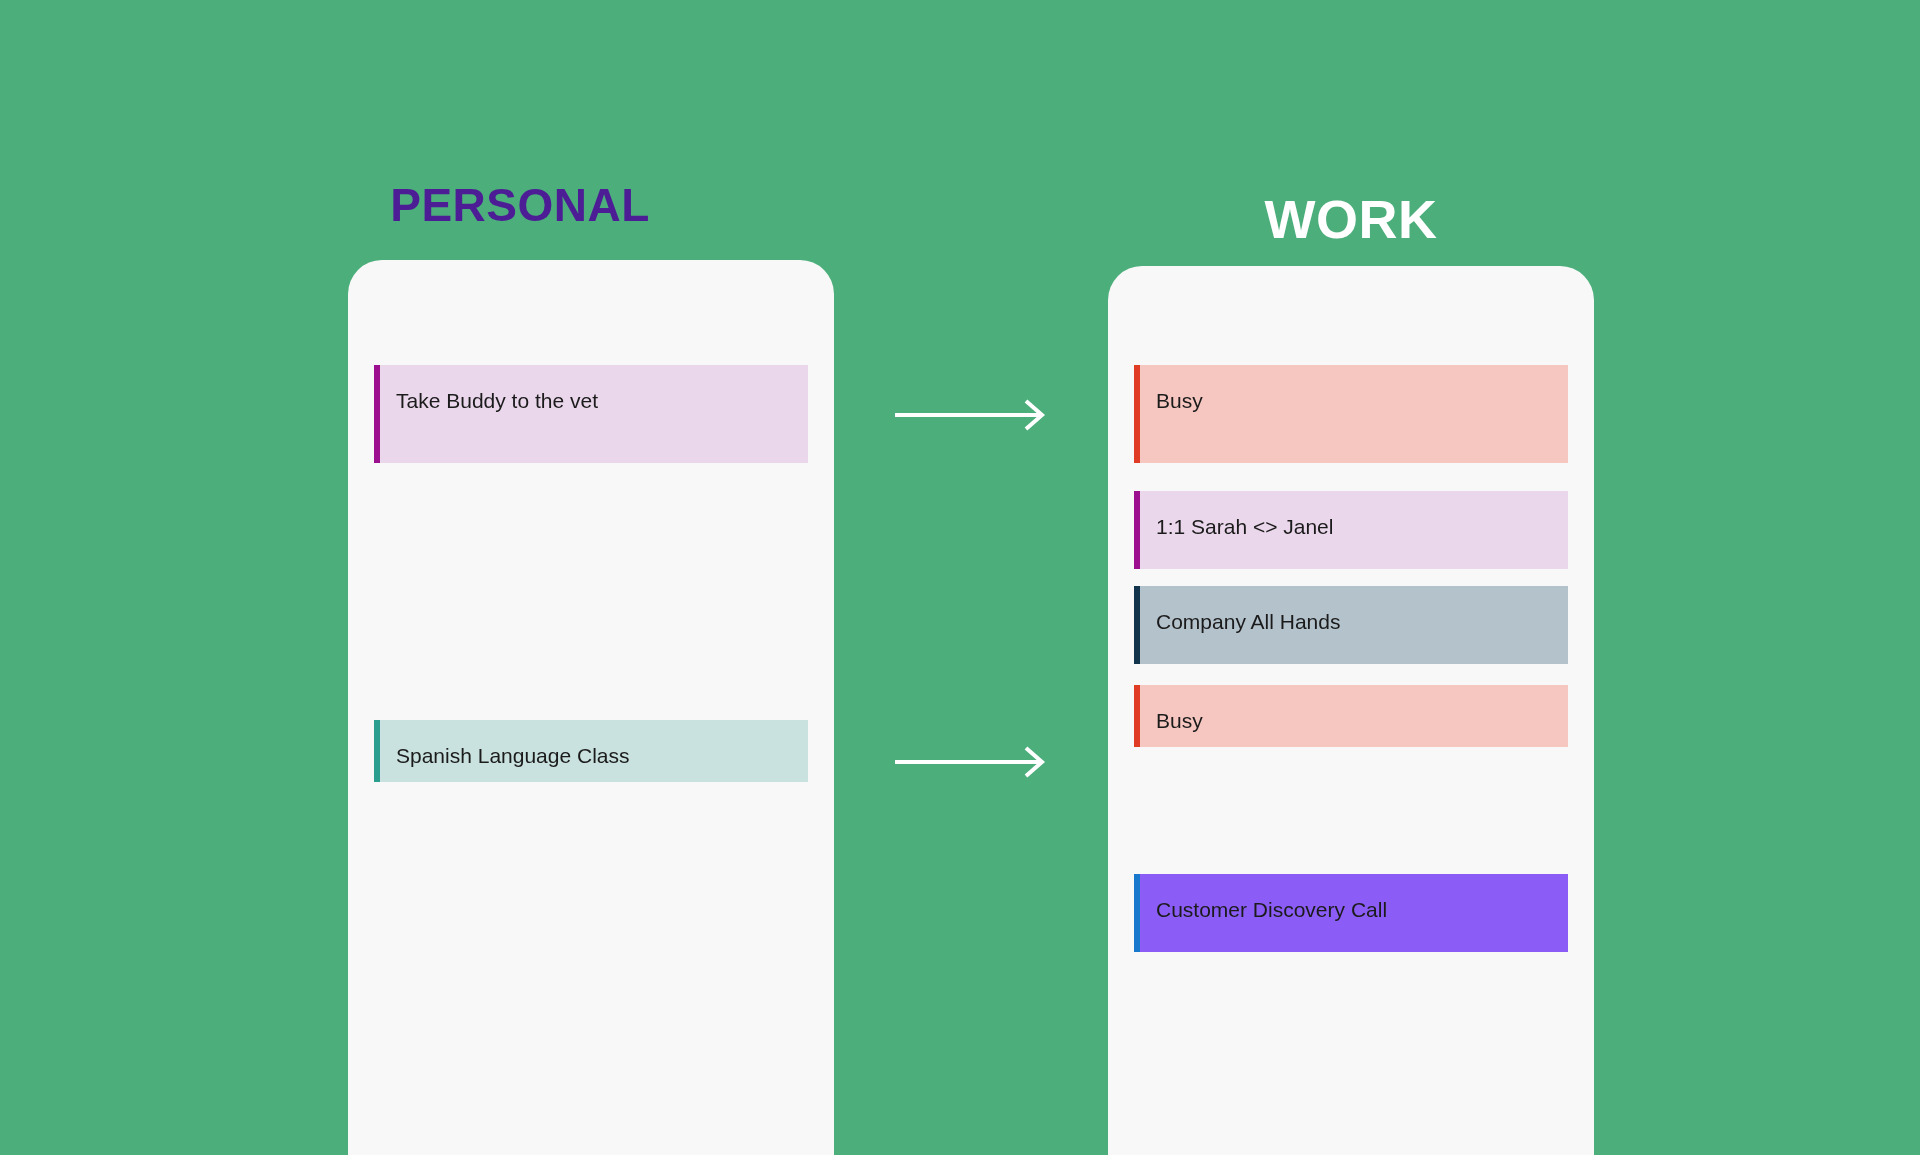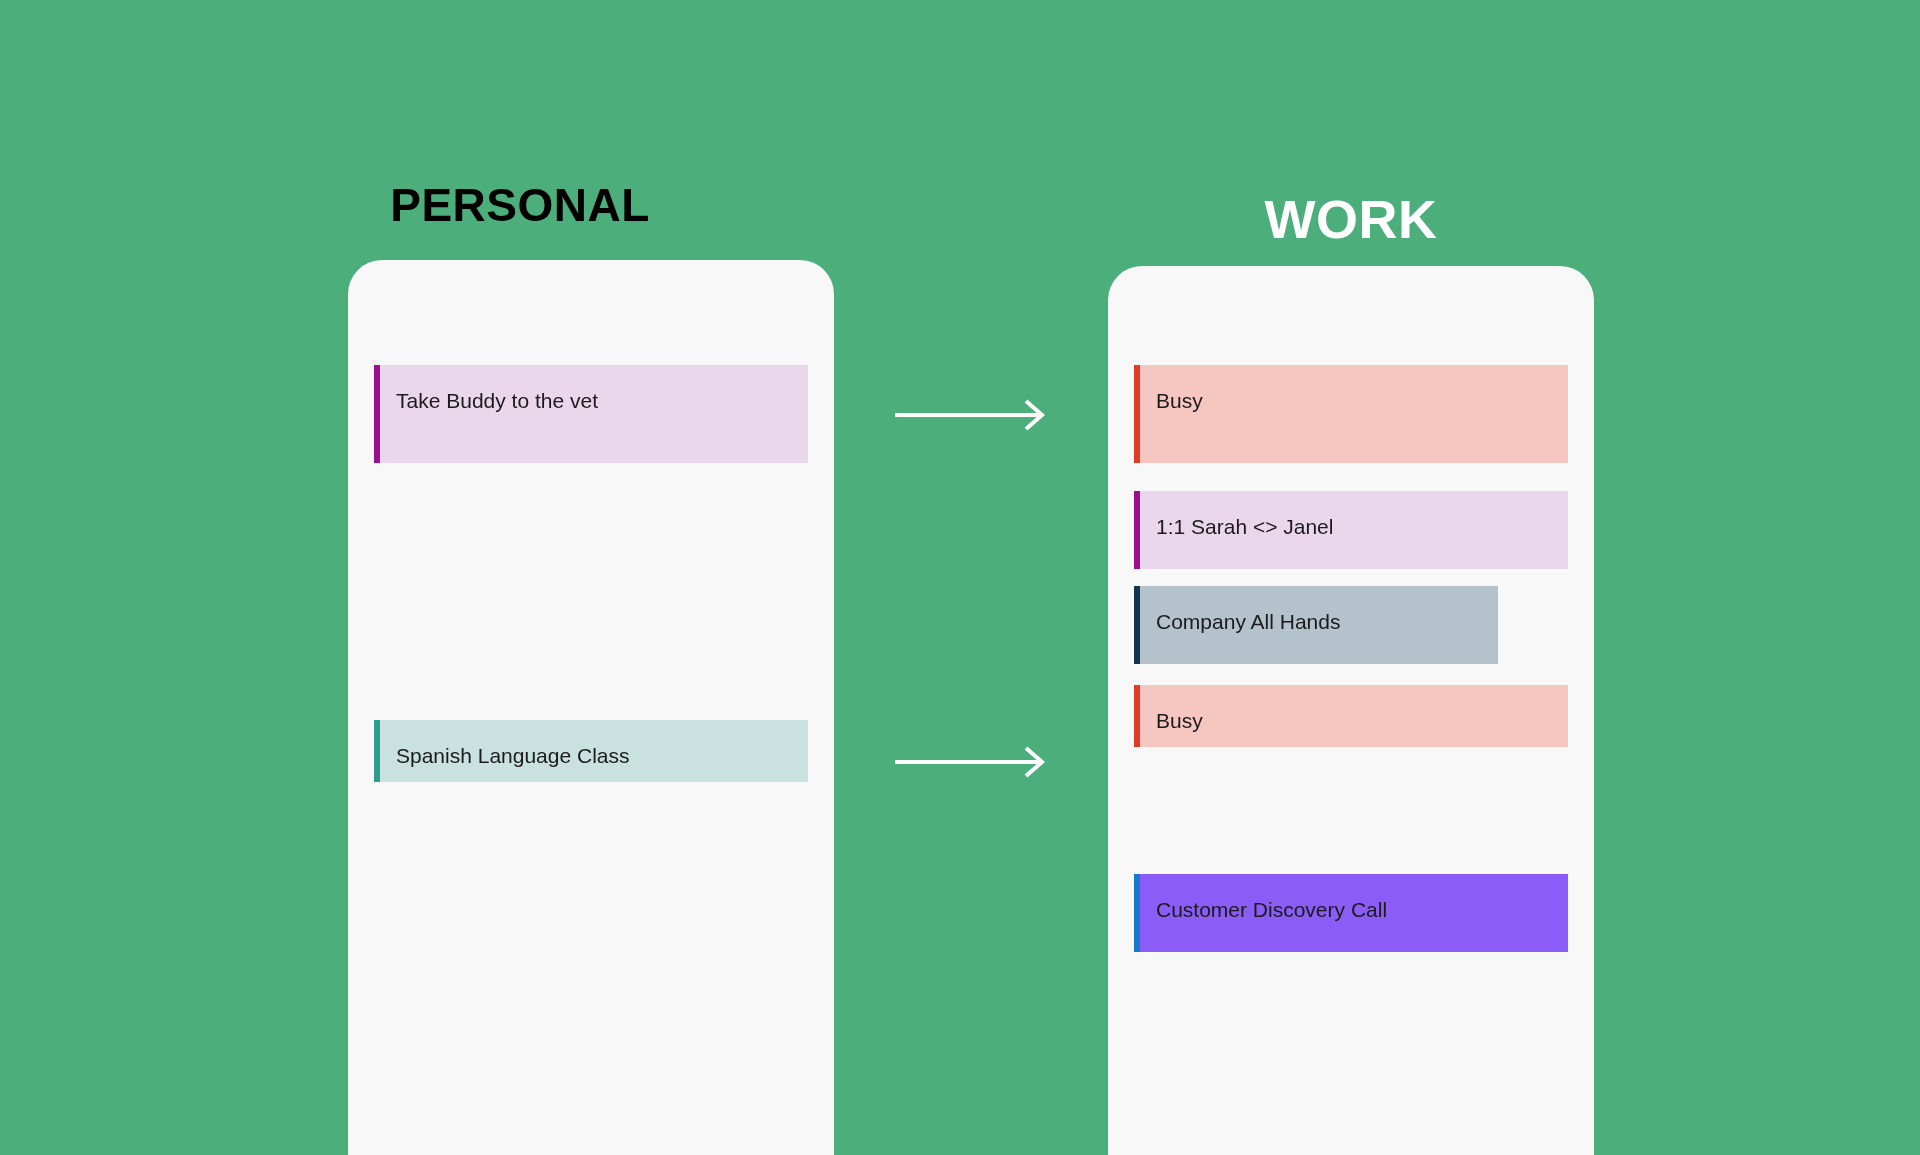--- a/index.html
+++ b/index.html
@@ -108,21 +108,21 @@
   }
   #arrow-1 { left: 893px; top: 395px; }
   #arrow-2 { left: 893px; top: 742px; }
   .arrow svg { display: block; }
 </style>
 </head>
 <body>
 
 <div id="stage" style="background: rgb(76, 175, 123);">
 
-  <div class="col-heading" id="heading-personal" style="color: #000000;">PERSONAL</div>
+  <div class="col-heading" id="heading-personal" style="color: #4c1d95;">PERSONAL</div>
 
   <div class="col-heading" id="heading-work" style="color: rgb(255, 255, 255);">WORK</div>
 
   <div class="panel" id="panel-personal" style="background: rgb(248, 248, 248);">
     <div class="panel-inner" id="events-personal">
         <div class="event" style="left: 26px; width: 434px; top: 105px; height: 98px; background: rgb(235, 215, 236);">
           <div class="event-accent" style="background: rgb(156, 15, 143);"></div>
           <div class="event-body">
             <div class="event-title">Take Buddy to the vet</div>
           </div>
@@ -143,21 +143,21 @@
           <div class="event-body">
             <div class="event-title">Busy</div>
           </div>
         </div>
         <div class="event" style="left: 26px; width: 434px; top: 225px; height: 78px; background: rgb(235, 215, 236);">
           <div class="event-accent" style="background: rgb(156, 15, 143);"></div>
           <div class="event-body">
             <div class="event-title">1:1 Sarah &lt;&gt; Janel</div>
           </div>
         </div>
-        <div class="event" style="left: 26px; width: 364px; top: 320px; height: 78px; background: rgb(180, 194, 204);">
+        <div class="event" style="left: 26px; width: 434px; top: 320px; height: 78px; background: rgb(180, 194, 204);">
           <div class="event-accent" style="background: rgb(18, 52, 77);"></div>
           <div class="event-body">
             <div class="event-title">Company All Hands</div>
           </div>
         </div>
         <div class="event" style="left: 26px; width: 434px; top: 419px; height: 62px; background: rgb(246, 199, 192);">
           <div class="event-accent" style="background: rgb(224, 59, 36);"></div>
           <div class="event-body">
             <div class="event-title">Busy</div>
           </div>

